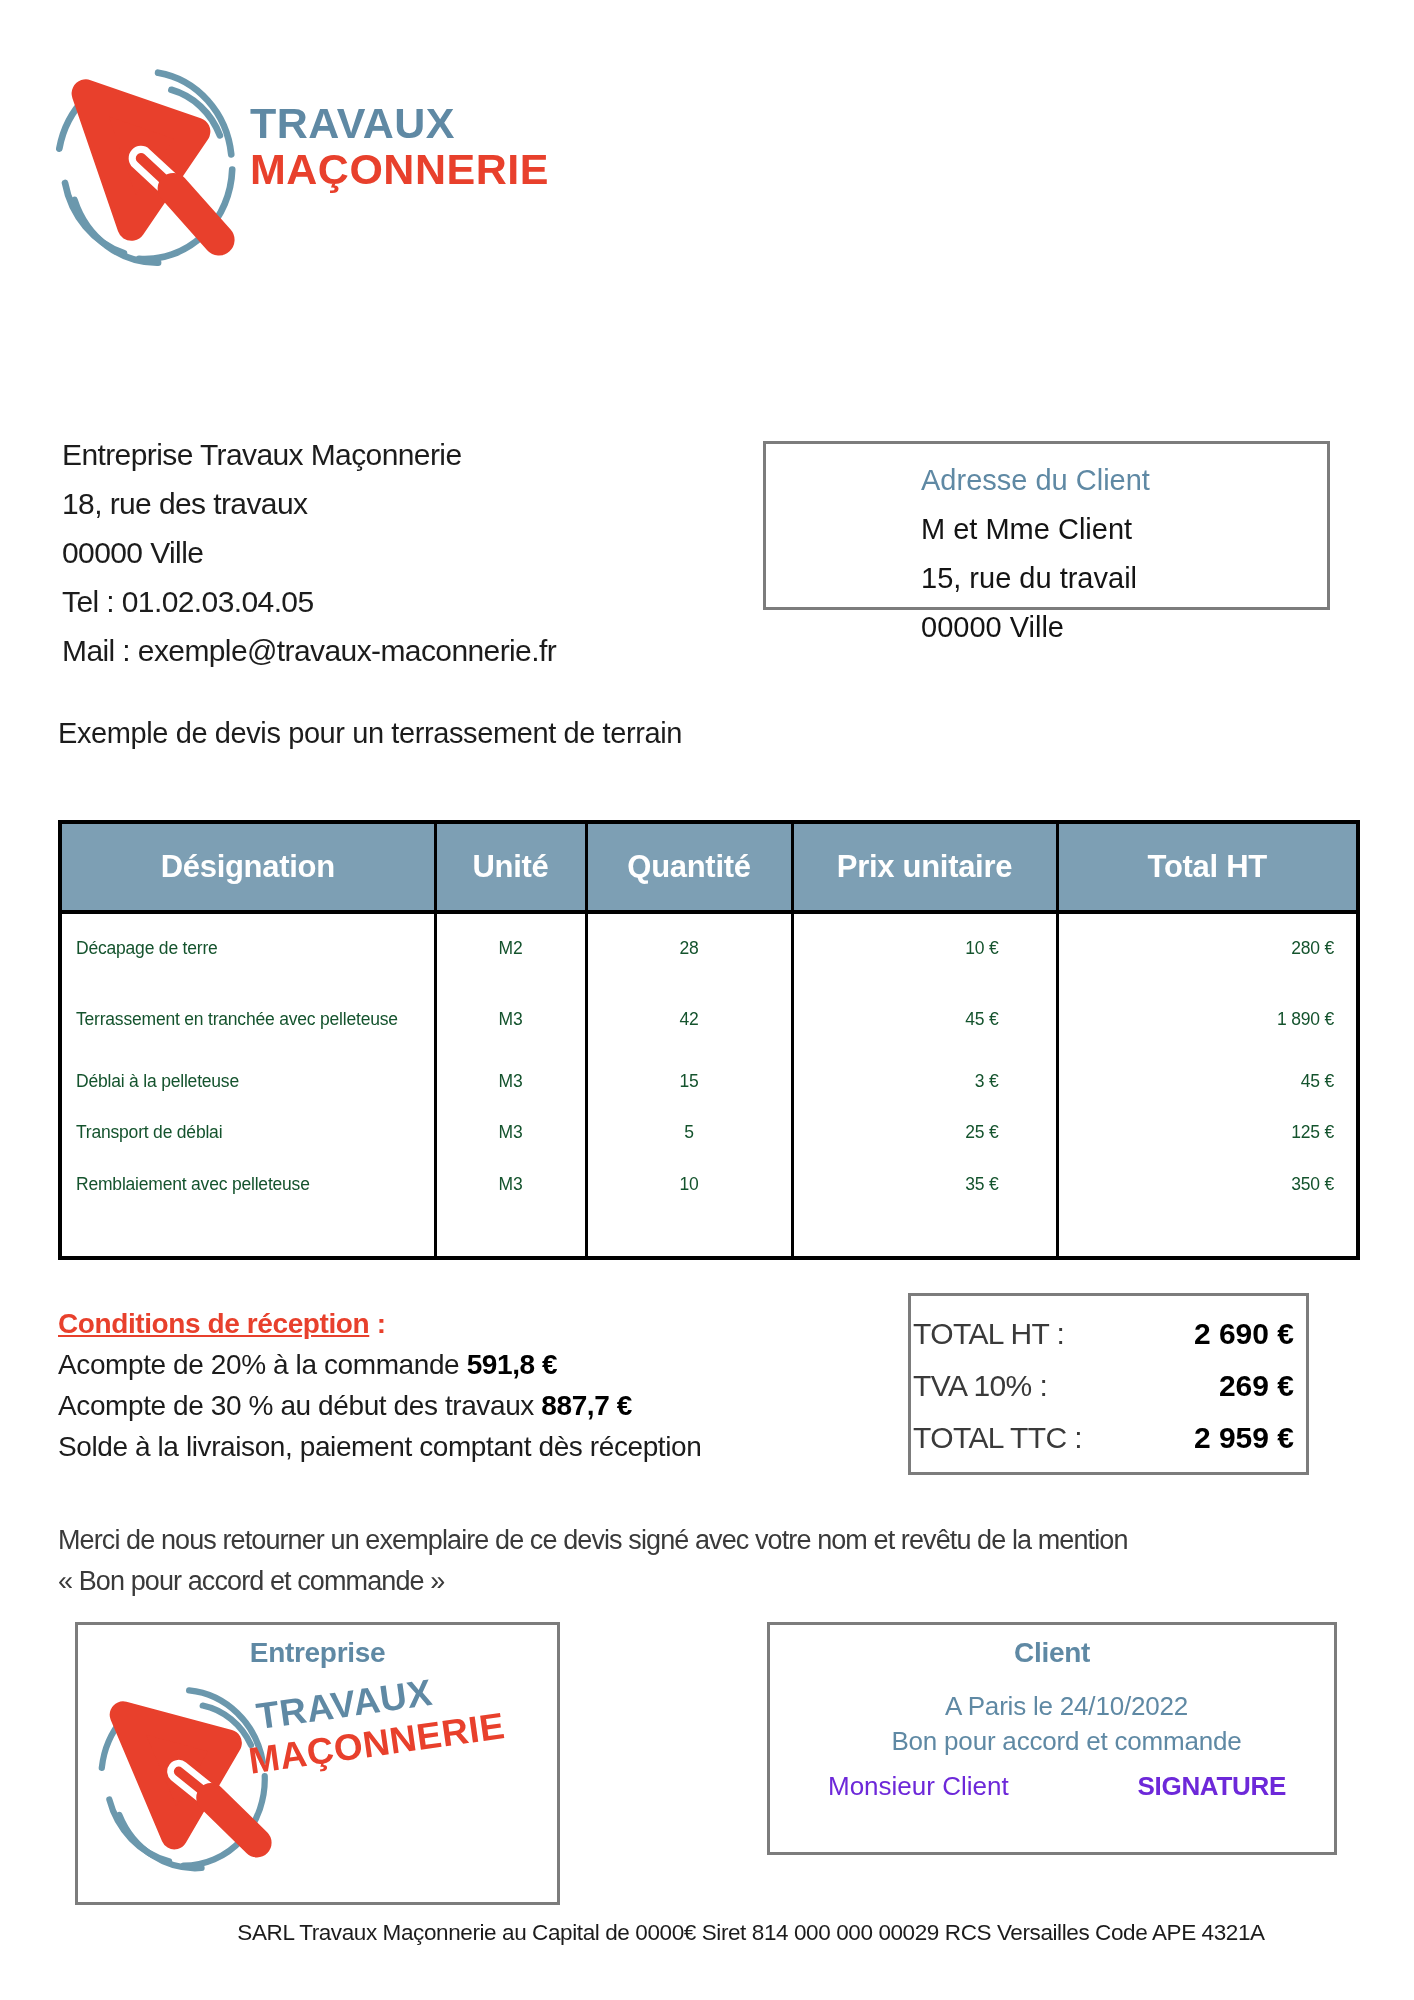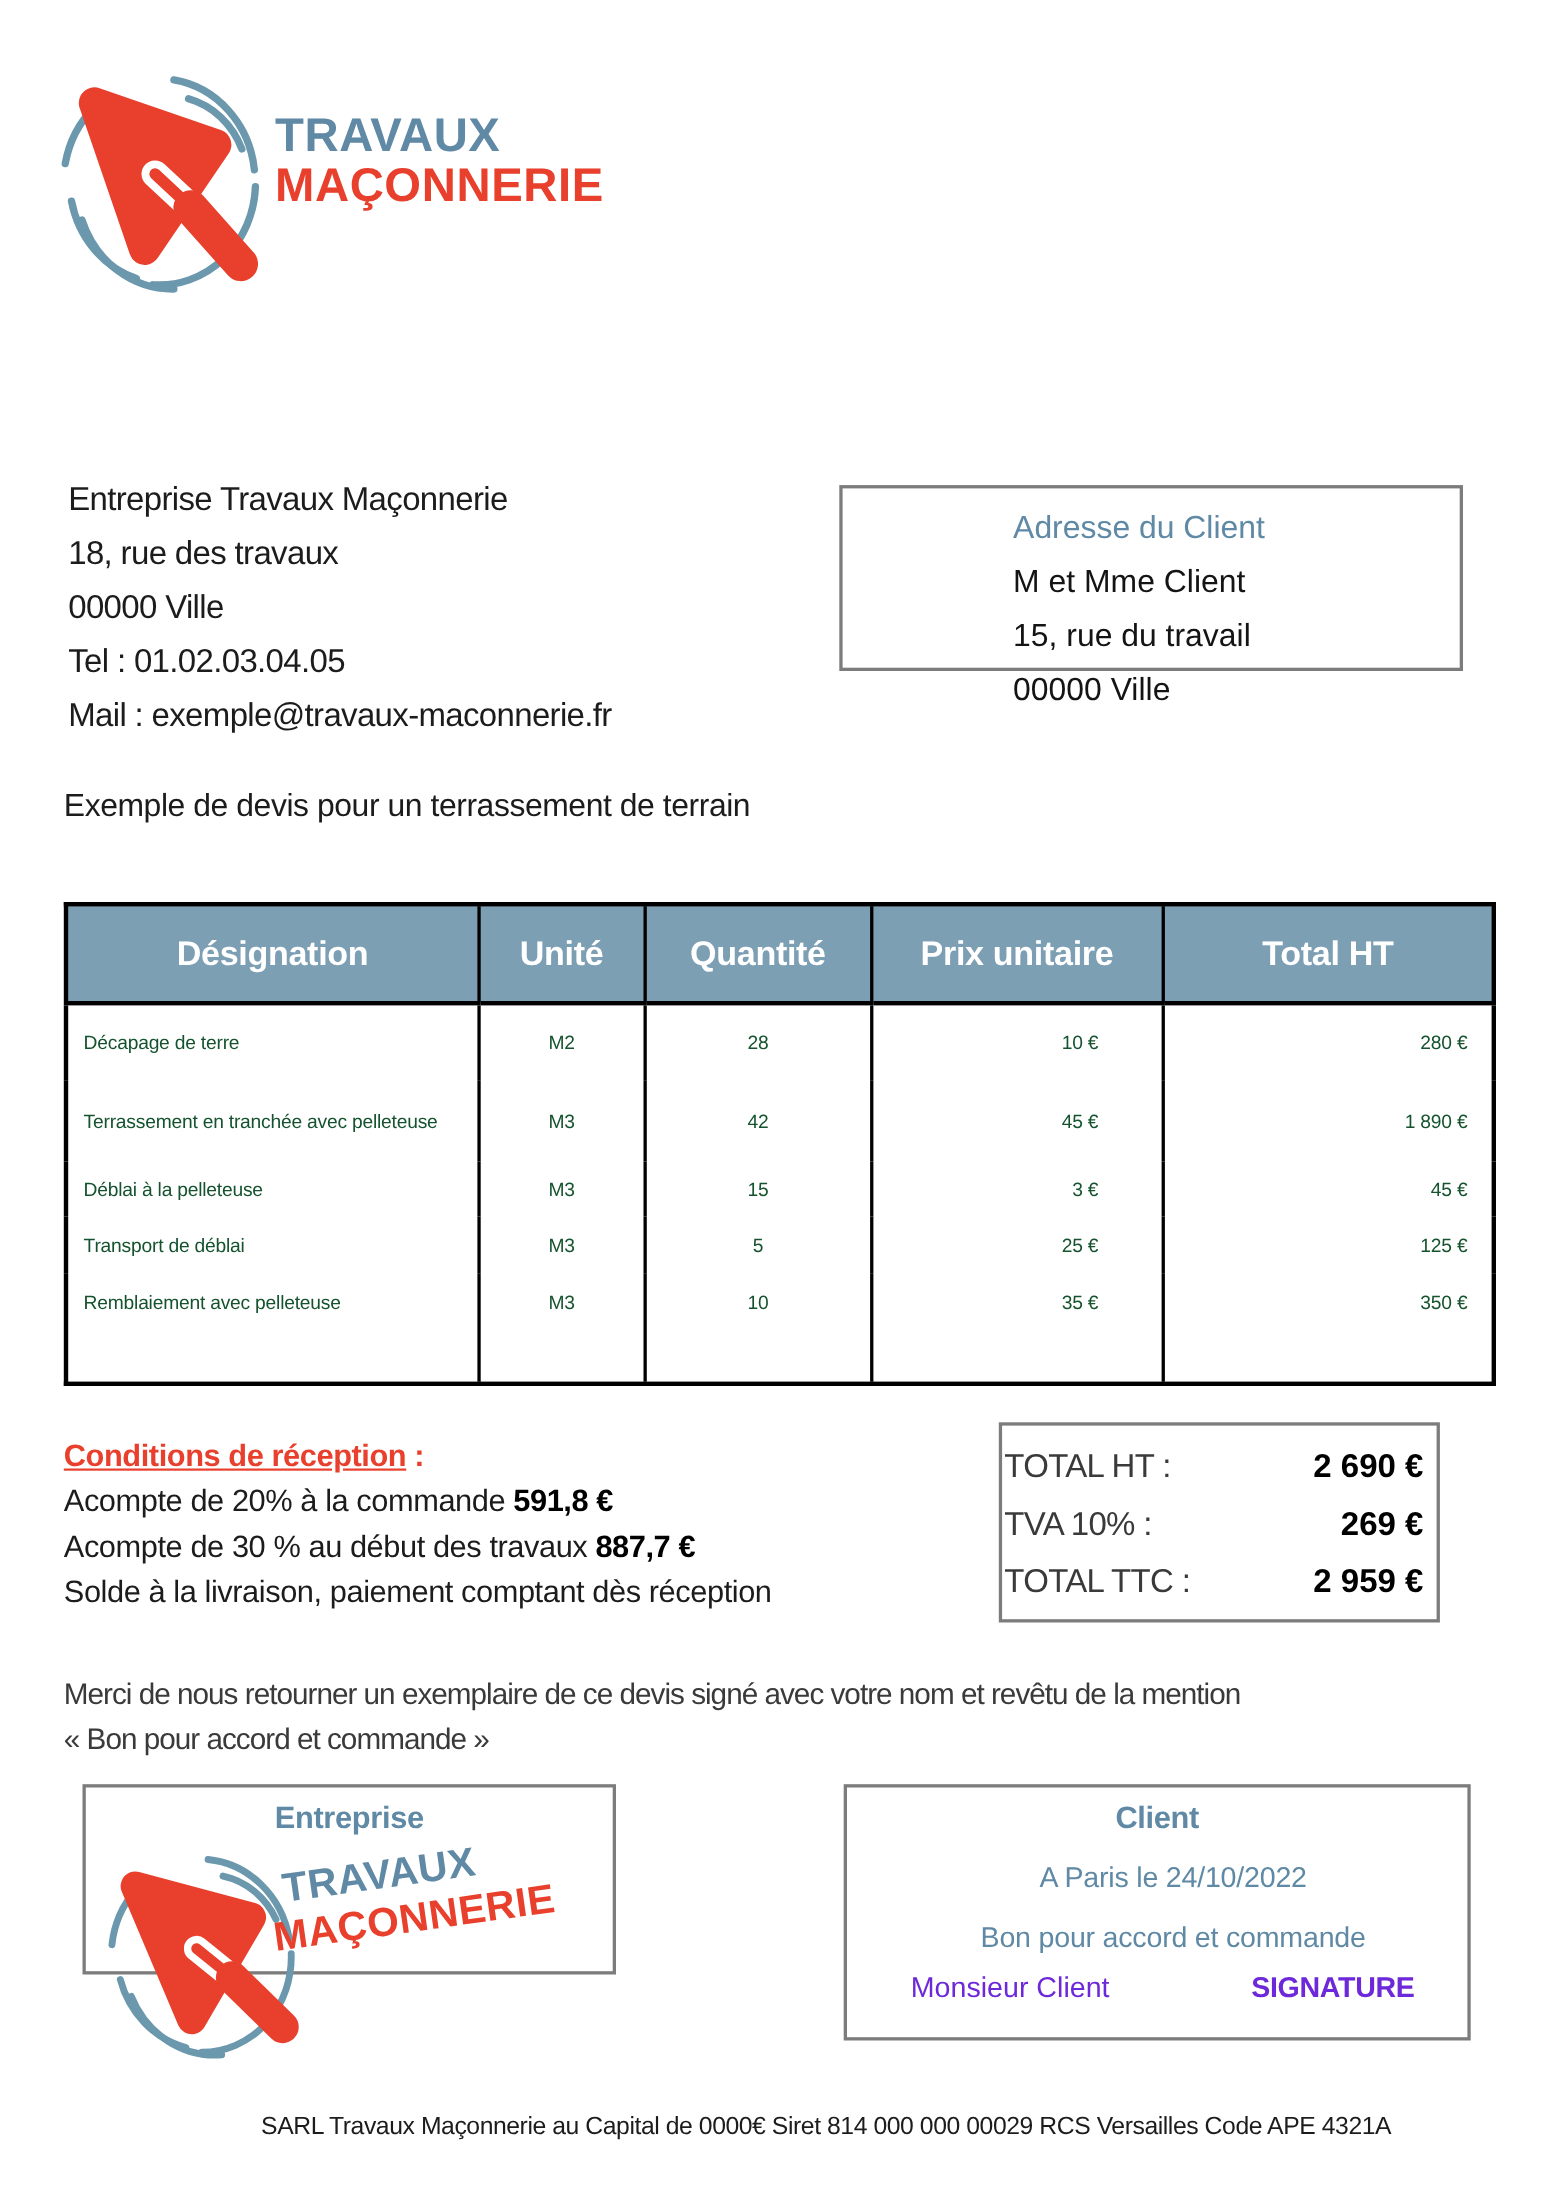--- a/index.html
+++ b/index.html
@@ -73,33 +73,33 @@
   }
   .totals-row{display:flex;justify-content:space-between;align-items:center;height:52px;}
   .totals-label{font-size:30px;color:#3a3a3a;letter-spacing:-0.6px;}
   .totals-value{font-size:30px;font-weight:bold;color:#000;}
 
   
   .note-block{left:58px;top:1520px;font-size:27px;line-height:41px;color:#3a3a3a;letter-spacing:-0.9px;}
 
   
   .sign-box{border:3px solid #7c7c7c;box-sizing:border-box;}
-  .sign-box-company{left:75px;top:1622px;width:485px;height:173px;}
+  .sign-box-company{left:75px;top:1622px;width:485px;height:283px;}
   .sign-box-client{left:767px;top:1622px;width:570px;height:233px;}
   .sign-title{text-align:center;margin-top:12px;font-size:28px;font-weight:bold;color:#5f89a4;letter-spacing:-0.3px;}
   .stamp-icon{position:absolute;left:12px;top:46px;width:178px;height:208px;transform:rotate(-4deg);}
   .stamp-text{
     position:absolute;left:168px;top:72px;transform:rotate(-8deg);transform-origin:left center;
     font-weight:bold;font-size:37px;line-height:43px;letter-spacing:0.5px;white-space:nowrap;
   }
   .stamp-line1{color:#5f89a4;padding-left:14px;}
   .stamp-line2{color:#e8402c;}
   .client-sign-line{text-align:center;color:#5f89a4;font-size:26px;letter-spacing:-0.2px;padding-left:29px;}
   .client-sign-date{margin-top:22px;}
-  .client-sign-mention{margin-top:24px;}
+  .client-sign-mention{margin-top:4px;}
   .client-sign-last{display:flex;justify-content:space-between;align-items:center;padding:0 48px 0 58px;margin-top:14px;color:#6d28d9;font-size:26px;}
   .signature-label{font-weight:bold;letter-spacing:-0.3px;}
 
   
   .footer-line{left:0;top:1920px;width:1414px;text-align:center;font-size:22.5px;color:#1c1c1c;letter-spacing:-0.4px;padding-left:44px;}
 </style>
 </head>
 <body>
 
 <div class="page">

